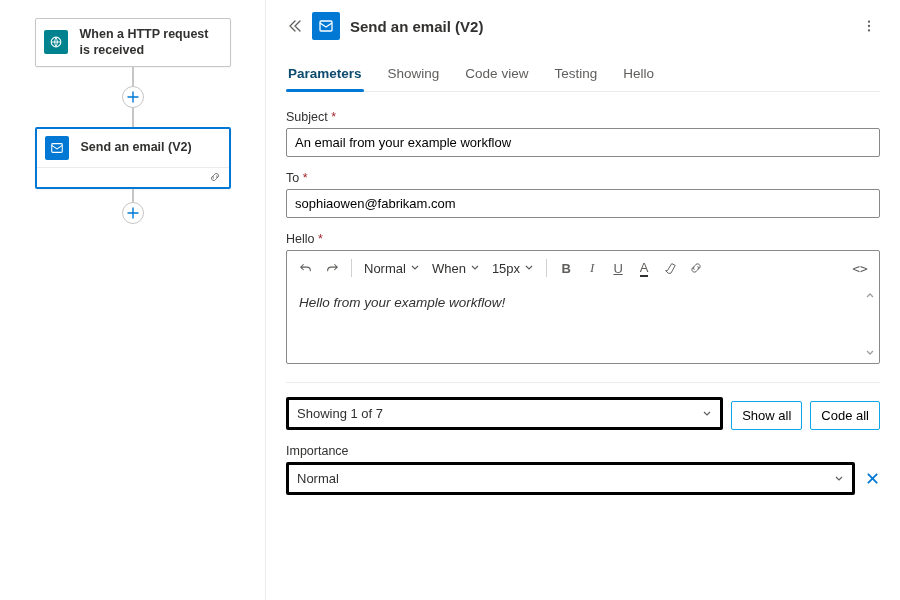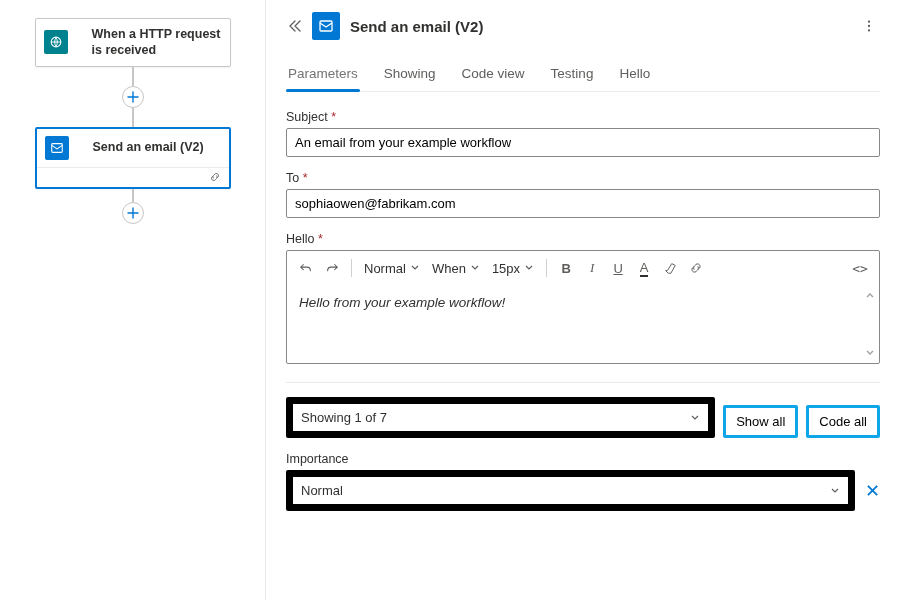--- a/index.html
+++ b/index.html
@@ -25,21 +25,21 @@
     border: 1px solid #c8c6c4;
     background: #fff;
     border-radius: 2px;
     box-shadow: 0 1px 2px rgba(0,0,0,.05);
     margin: 0 auto;
   }
   .node-head {
     display: flex;
     align-items: center;
     padding: 7px 8px;
-    gap: 24px;
+    gap: 12px;
   }
   .node-head .icon-box {
     width: 24px; height: 24px;
     border-radius: 2px;
     display: flex; align-items: center; justify-content: center;
     flex-shrink: 0;
   }
   .node-head .title {
     font-weight: 600;
     font-size: 12.5px;
@@ -94,21 +94,21 @@
     display:flex; gap: 22px; margin-top: 18px;
     border-bottom: 1px solid #edebe9;
   }
   .tab {
     padding: 8px 2px 10px;
     font-size: 13.5px;
     color: #605e5c;
     cursor: pointer;
     position: relative;
   }
-  .tab.active { color: #737373; font-weight:400; }
+  .tab.active { color: #0c4a6e; font-weight:700; }
   .tab.active::after {
     content:""; position:absolute; left:0; right:0; bottom:-1px;
     height:3px; background:#0078d4; border-radius:2px;
   }
 
   .form { margin-top: 18px; overflow-y: auto; }
   .field { margin-bottom: 14px; }
   .label { font-size: 12.5px; margin-bottom: 4px; color:#323130; }
   .req { color:#a4262c; }
   .inputbox {
@@ -147,29 +147,29 @@
     position:relative;
     font-style:italic;
   }
   .rte-scroll { position:absolute; right:4px; top:6px; bottom:6px; width:10px; display:flex; flex-direction:column; justify-content:space-between; color:#a19f9d; }
 
   .divider-line { height:1px; background:#edebe9; margin: 18px 0 14px; }
 
   .adv-row { display:flex; gap:8px; align-items:flex-end; }
   .dropdown {
     flex:1;
-    border:7px solid #000000;
+    border:3px solid #000000;
     padding:6px 8px;
     display:flex; justify-content:space-between; align-items:center;
     cursor:pointer;
     border-radius:2px;
     background:#fff;
   }
   .btn-outline {
-    border:3px solid #0ea5e9;
+    border:1px solid #0ea5e9;
     background:#fff;
     padding:6px 10px;
     font:inherit;
     border-radius:2px;
     cursor:pointer;
   }
   .imp-row { display:flex; gap:10px; align-items:center; }
   .remove-x { color:#0078d4; cursor:pointer; font-size:18px; line-height:1; }
 
   .chev { width:10px; height:10px; }

